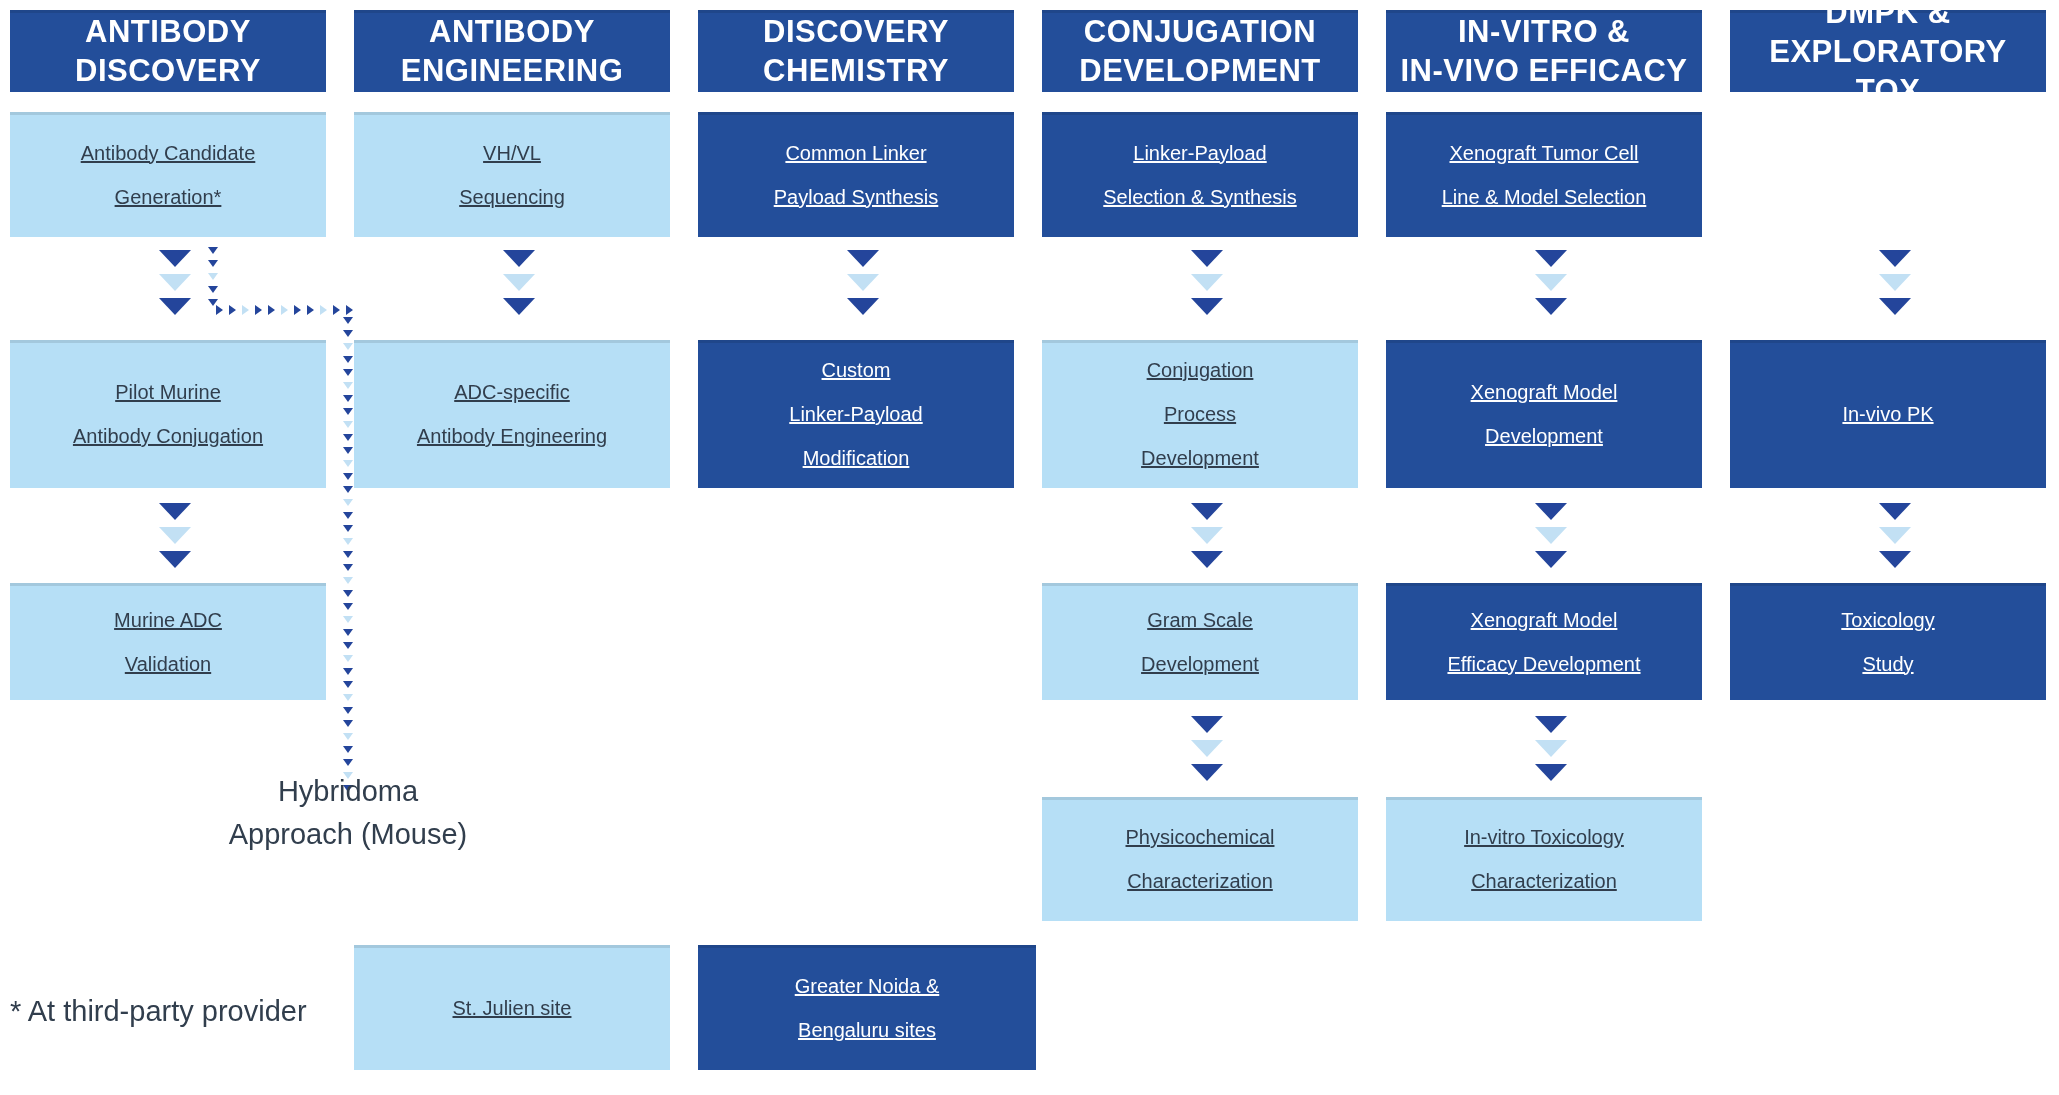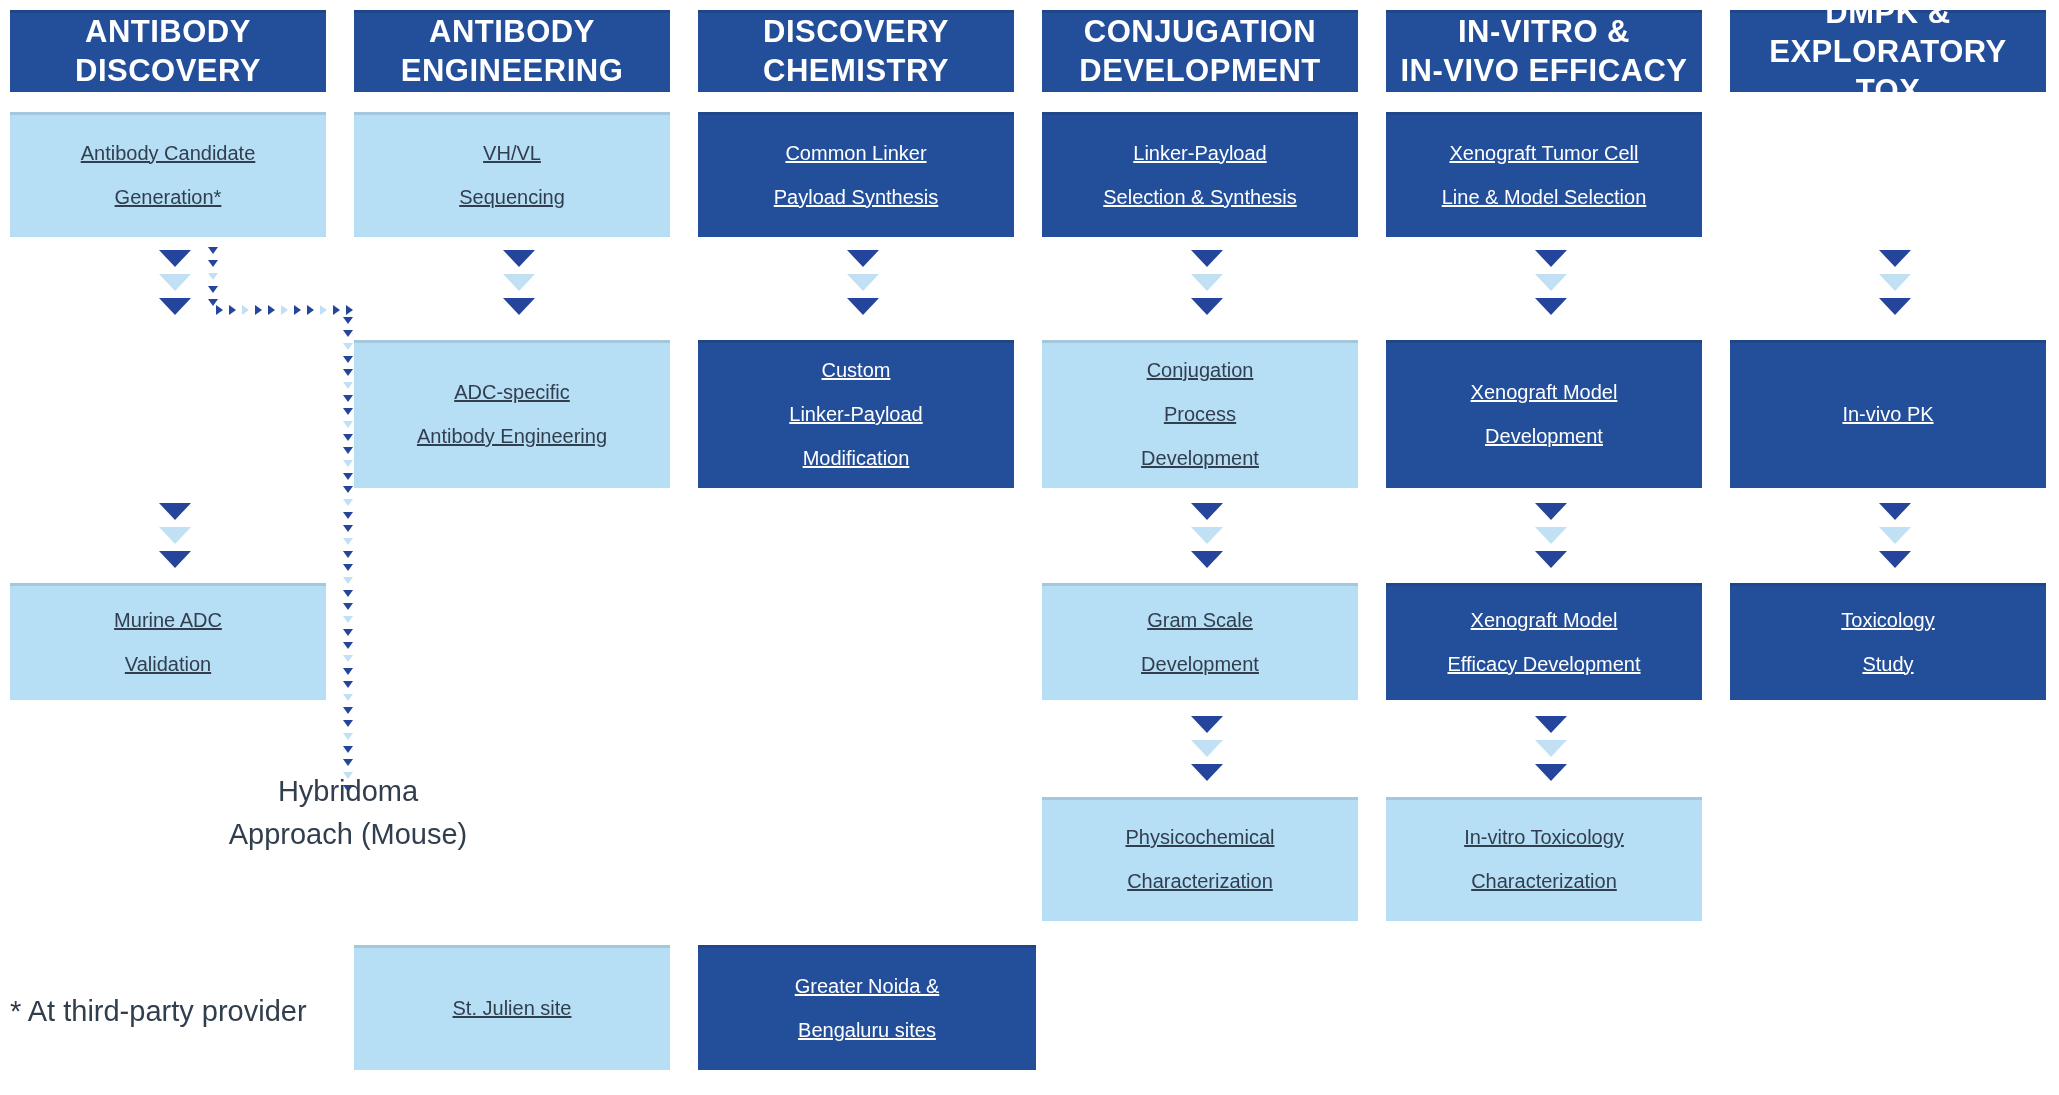--- a/index.html
+++ b/index.html
@@ -80,20 +80,22 @@
 CHEMISTRY</div>
   <div class="hdr c4">CONJUGATION
 DEVELOPMENT</div>
   <div class="hdr c5">IN-VITRO &amp;
 IN-VIVO EFFICACY</div>
   <div class="hdr c6">DMPK &amp;
 EXPLORATORY TOX</div>
 
   <div class="box light c1 r1">Antibody Candidate
 Generation*</div>
+  <div class="box light c1 r2">Pilot Murine
+Antibody Conjugation</div>
   <div class="box light c1 r3">Murine ADC
 Validation</div>
 
   <div class="box light c2 r1">VH/VL
 Sequencing</div>
   <div class="box light c2 r2">ADC-specific
 Antibody Engineering</div>
   <div class="box light c2 rf">St. Julien site</div>
 
   <div class="box dark c3 r1">Common Linker

